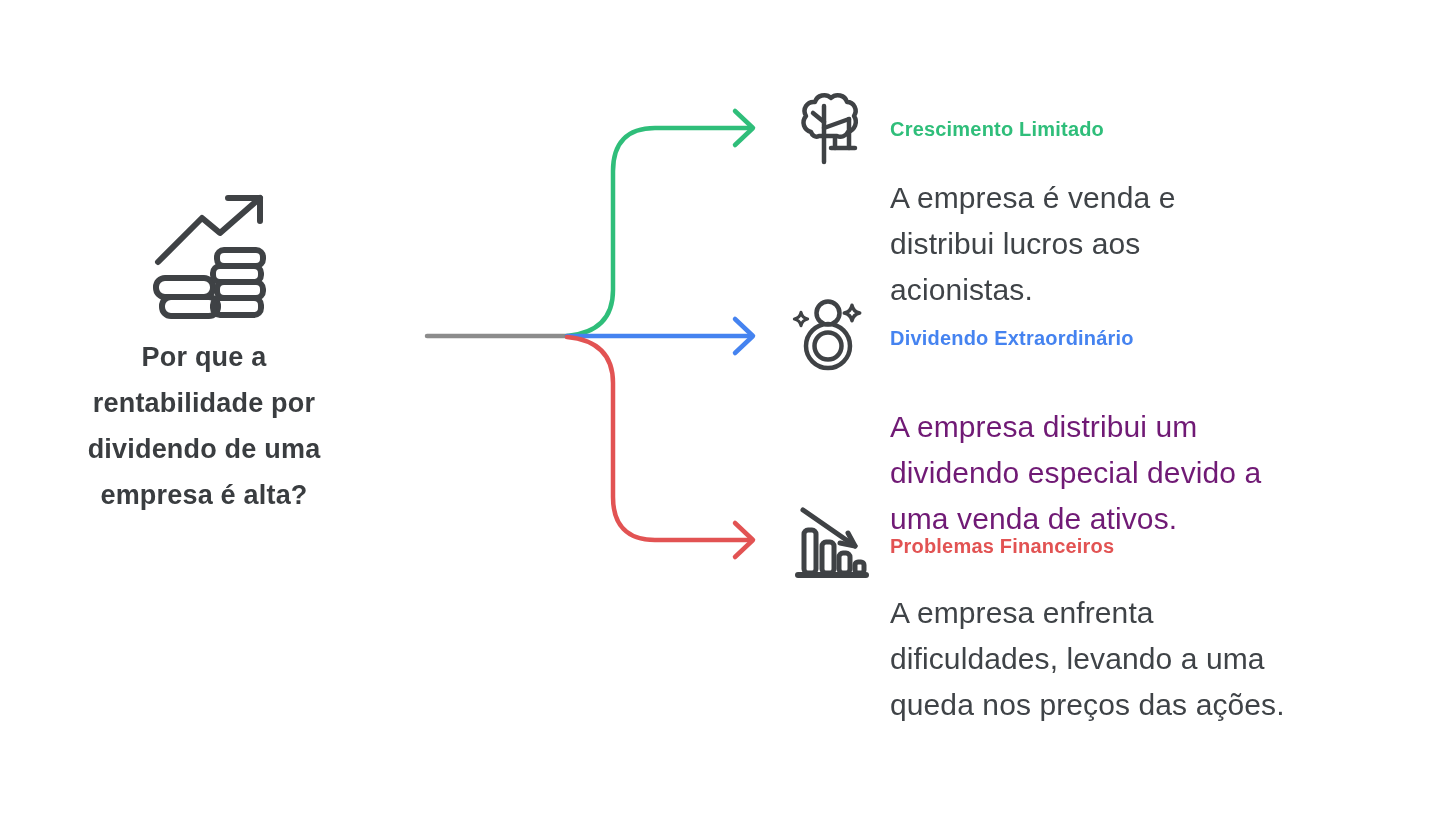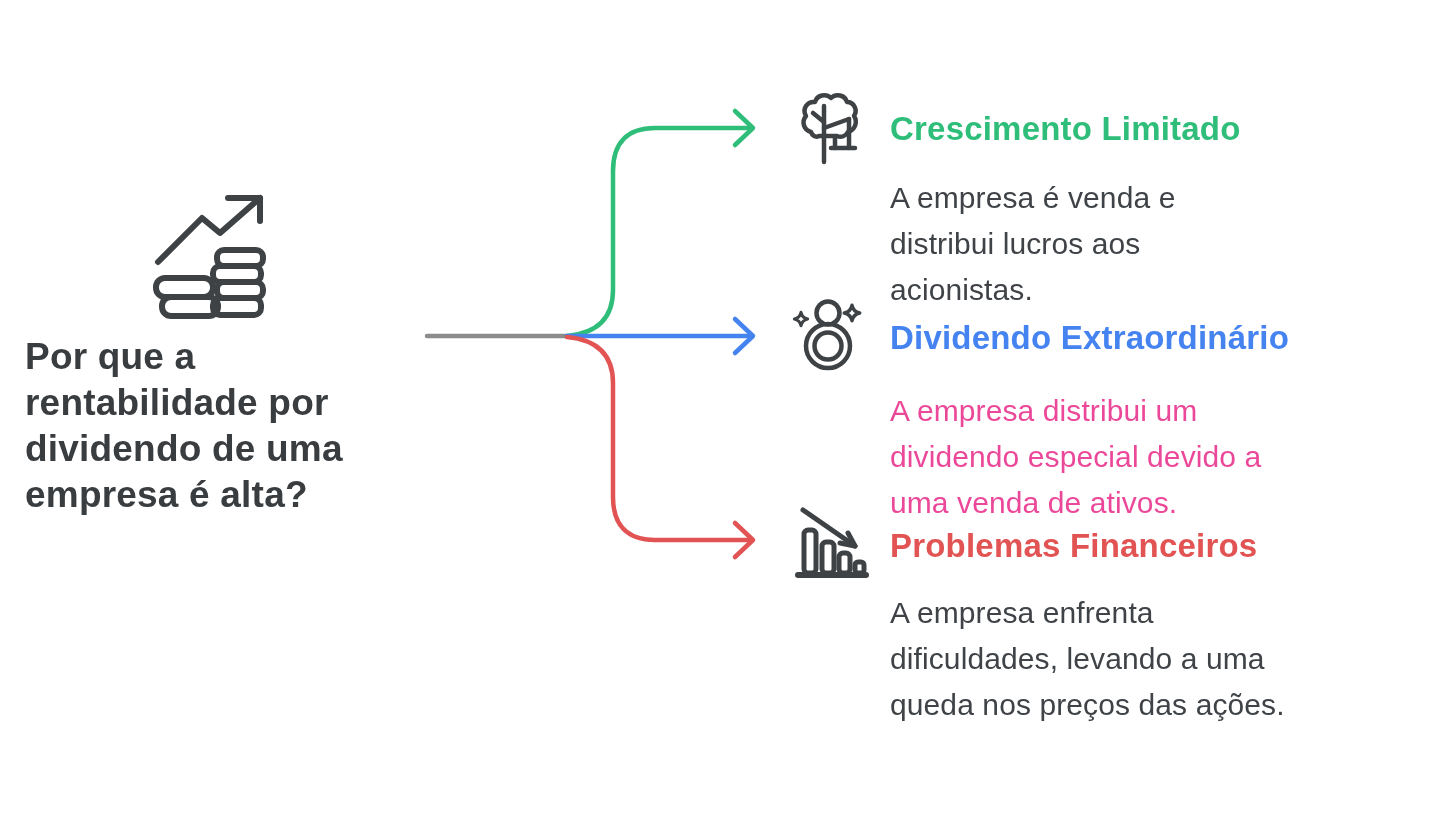--- a/index.html
+++ b/index.html
@@ -9,26 +9,26 @@
     -webkit-font-smoothing:antialiased;
   }
   .canvas{position:relative;width:1440px;height:820px;overflow:hidden;background:#ffffff;}
   .abs{position:absolute;}
 
   .connectors{position:absolute;left:0;top:0;width:1440px;height:820px;}
 
   .root-icon{left:153px;top:186px;}
   .question{
     left:25px;top:334px;width:358px;
-    font-weight:700;font-size:37px;line-height:46px;
+    text-align:center;font-weight:700;font-size:27px;line-height:46px;
     white-space:pre-line;letter-spacing:.2px;
   }
 
   .branch-title{
-    font-size:33px;font-weight:700;line-height:40px;white-space:nowrap;letter-spacing:.2px;
+    font-size:20px;font-weight:700;line-height:40px;white-space:nowrap;letter-spacing:.2px;
   }
   .branch-desc{
     font-size:30px;font-weight:400;line-height:46px;white-space:pre-line;letter-spacing:.1px;
   }
 
   .b0-icon{left:797px;top:92px;}
   .b0-title{left:890px;top:109px;}
   .b0-desc{left:890px;top:175px;}
 
   .b1-icon{left:789px;top:300px;}
@@ -101,21 +101,21 @@
         <path id="spark" d="M0 -7 Q1.2 -1.2 7 0 Q1.2 1.2 0 7 Q-1.2 1.2 -7 0 Q-1.2 -1.2 0 -7 Z"></path>
       </defs>
       <circle cx="39" cy="13" r="11.5"></circle>
       <circle cx="39" cy="46" r="22"></circle>
       <circle cx="39" cy="46" r="13.5"></circle>
       <use href="#spark" transform="translate(12,19) scale(0.95)" stroke-width="3.2"></use>
       <use href="#spark" transform="translate(63,13) scale(1.1)" stroke-width="3.2"></use>
     </svg>
   </div>
   <div class="abs b1-title branch-title" style="color: rgb(69, 131, 240); text-align: right;">Dividendo Extraordinário</div>
-  <div class="abs b1-desc branch-desc" style="color: #ec4899;">A empresa distribui um
+  <div class="abs b1-desc branch-desc" style="color: #701a75; margin-top: 16px;">A empresa distribui um
 dividendo especial devido a
 uma venda de ativos.</div>
 
   <div class="abs b2-icon">
     <svg width="76" height="78" viewBox="0 0 76 78" fill="none" stroke-width="5" stroke-linecap="round" stroke-linejoin="round" stroke="#3f4245">
       <path stroke-width="6" d="M4 73 H72"></path>
       <rect x="10" y="28" width="12" height="43" rx="4"></rect>
       <rect x="28" y="40" width="12" height="31" rx="4"></rect>
       <rect x="45" y="51" width="11" height="20" rx="4"></rect>
       <rect x="61" y="60" width="9" height="11" rx="3"></rect>

